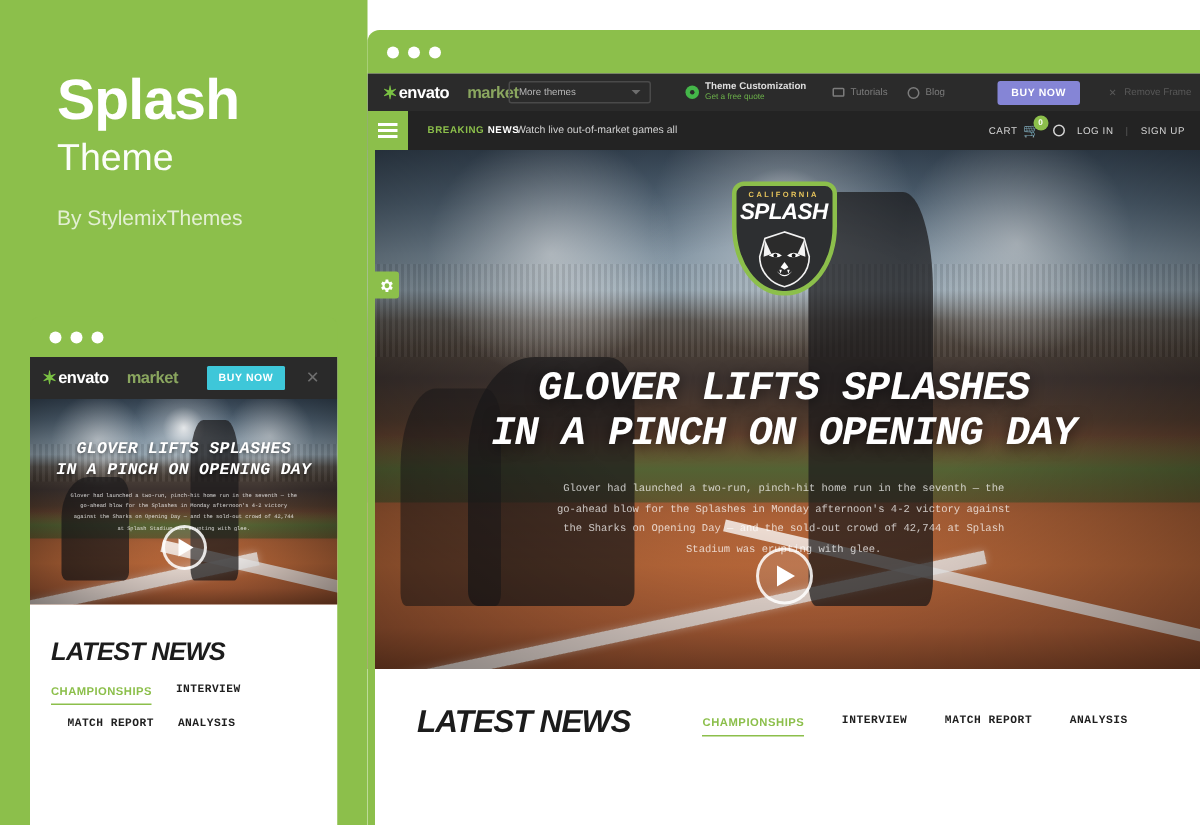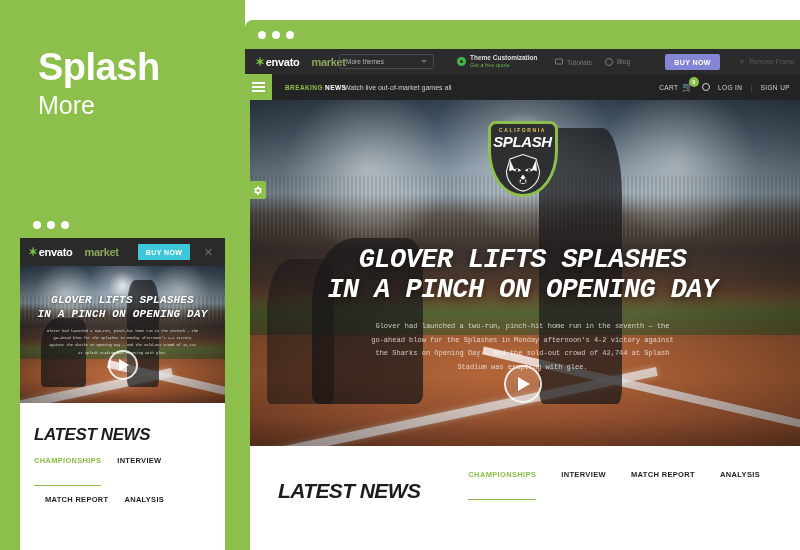--- a/index.html
+++ b/index.html
@@ -128,22 +128,22 @@
   .sw-play .play-tri { border-width: 6px 0 6px 10px; margin-left: 3px; }
 
   .sw-latest { padding: 22px 14px 0 14px; }
   .latest-head {
     font-size: 17px; font-weight: bold; font-style: italic; color: #1c1c1c;
     letter-spacing: -0.4px;
   }
   .sw-tabs { margin-top: 11px; font-size: 7.5px; font-weight: bold; letter-spacing: 0.3px; }
   .sw-tabrow { display: flex; gap: 16px; margin-bottom: 9px; }
   .sw-tabrow.second { padding-left: 11px; }
-  .tab-active { color: #8cbf4b; border-bottom: 1.5px solid #8cbf4b; padding-bottom: 20px; }
-  .tab-idle { color: #1f1f1f; }
+  .tab-active { color: #8cbf4b; border-bottom: 1.5px solid #8cbf4b; padding-bottom: 4px; }
+  .tab-idle { color: #1f1f1f; font-family: Liberation Mono, monospace; }
 
   
   .main-window {
     position: absolute; left: 245px; top: 20px; width: 555px; height: 530px;
     background: #8cbf4b;
     border-top-left-radius: 8px;
     overflow: hidden;
   }
   .mw-titlebar { height: 29px; position: relative; }
   .mw-body { position: absolute; left: 0; top: 29px; right: 0; bottom: 0; background: #ffffff; }
@@ -278,21 +278,22 @@
   .hero-greenstrip { position: absolute; left: 0; top: 0; width: 5px; height: 100%; background: #8cbf4b; z-index: 22; }
 </style>
 </head>
 <body>
 
 <div id="root">
 
   <div class="green-panel">
     <div class="title-block">
       <div class="theme-name">Splash</div>
-      <div class="theme-sub">More</div>
+      <div class="theme-sub">Theme</div>
+      <div class="theme-author">By StylemixThemes</div>
     </div>
 
     <div class="small-window">
       <div class="sw-titlebar">
         <div class="dots">
           <span class="dot"></span>
           <span class="dot"></span>
           <span class="dot"></span>
         </div>
       </div>

